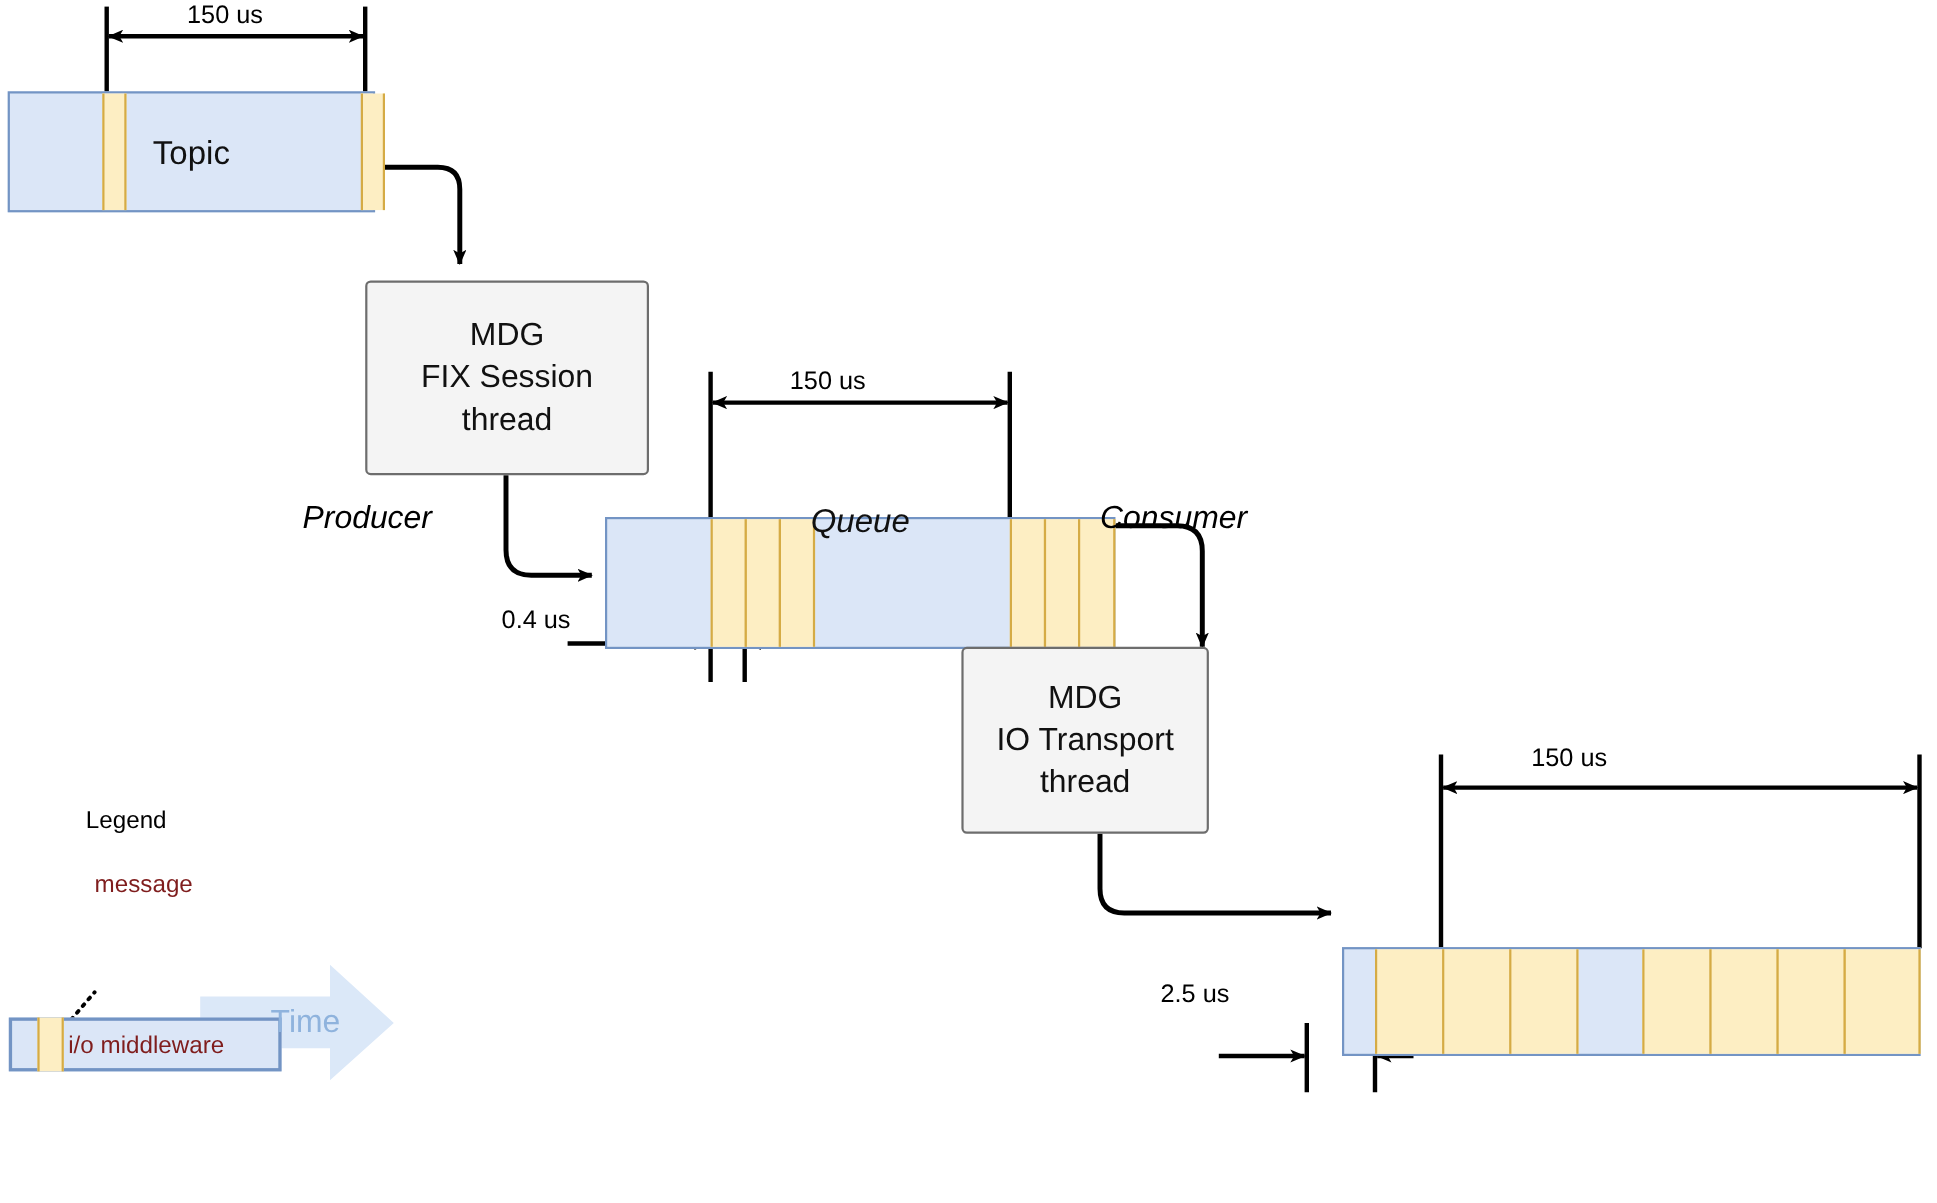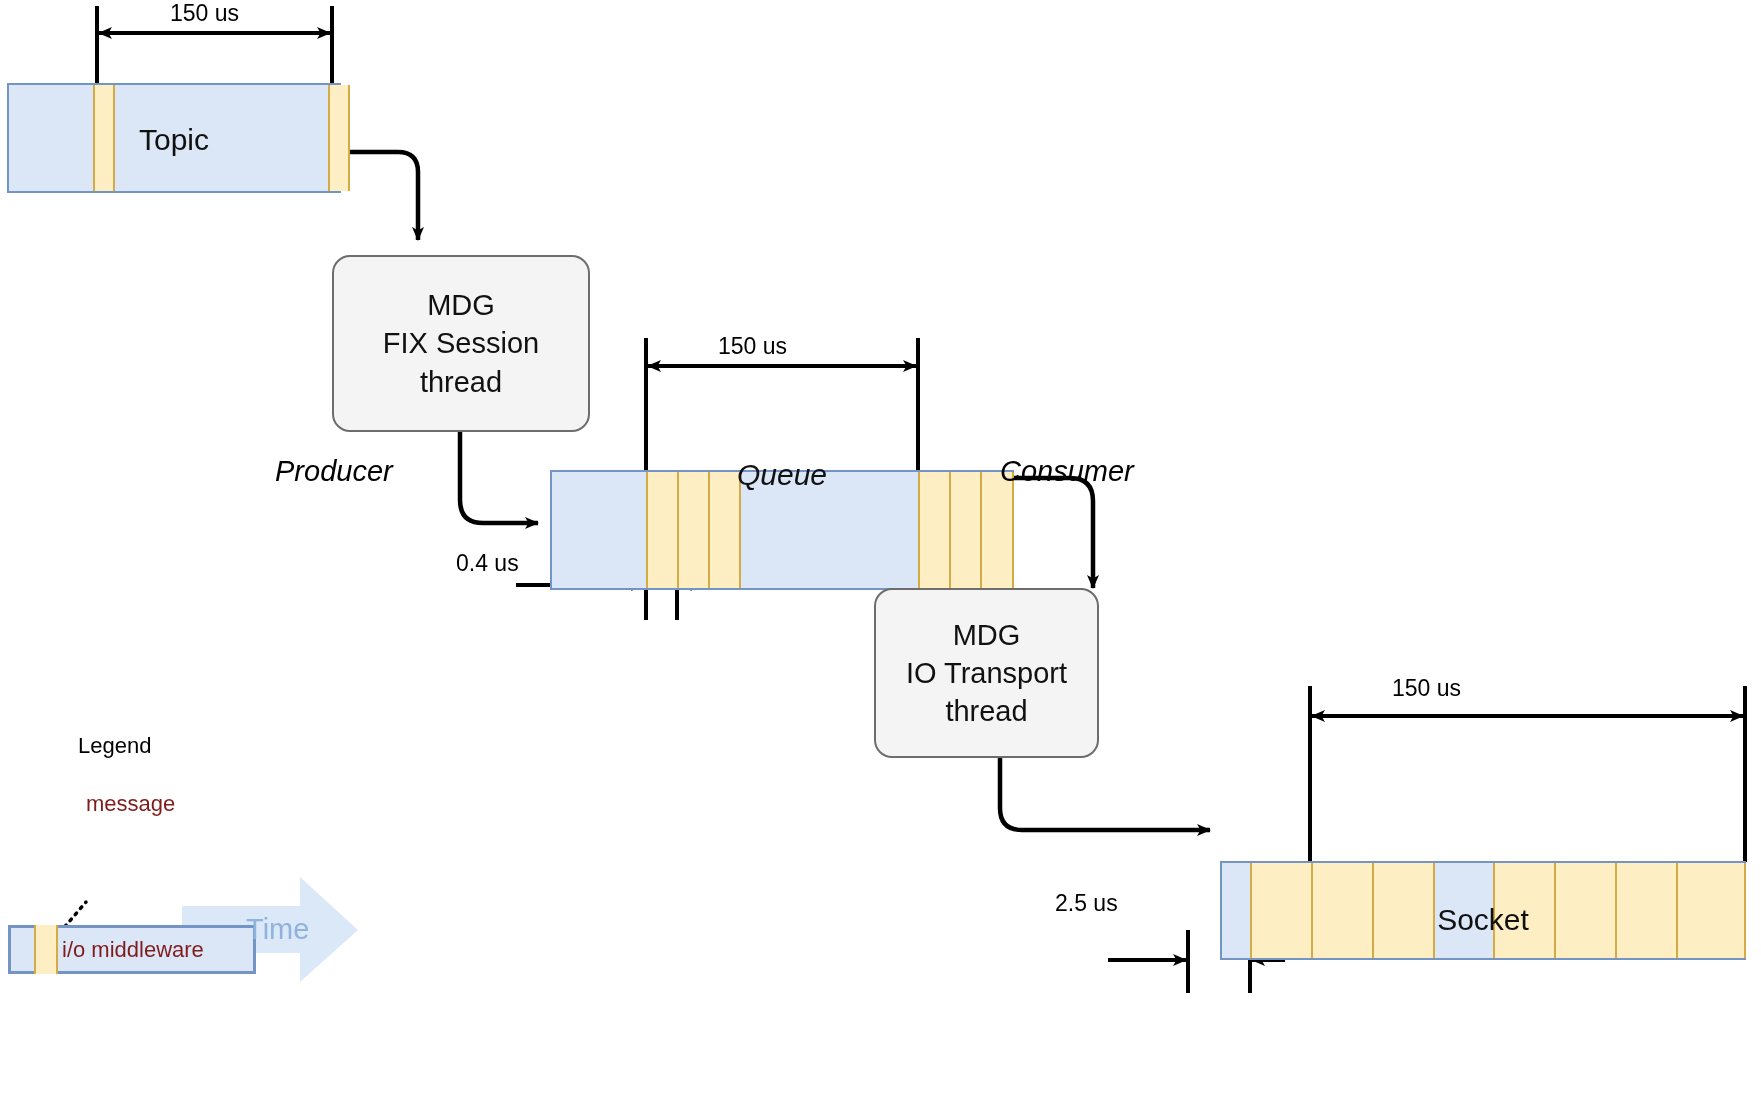--- a/index.html
+++ b/index.html
@@ -50,21 +50,21 @@
     border-left: 2px solid #d5ab45;
     border-right: 2px solid #d5ab45;
   }
 
   
   .thread-box {
     position: absolute;
     box-sizing: border-box;
     background: #f4f4f4;
     border: 2px solid #6d6d6d;
-    border-radius: 18px;
+    border-radius: 5px;
     display: flex;
     align-items: center;
     justify-content: center;
     text-align: center;
     font-size: 29px;
     line-height: 1.32;
     color: #111;
   }
 
   
@@ -222,21 +222,20 @@
 
     <div class="cell" style="left:28px; width:63px;"></div>
     <div class="cell" style="left:89px; width:63px;"></div>
     <div class="cell" style="left:150px; width:63px;"></div>
 
     <div class="cell" style="left:271px; width:63px;"></div>
     <div class="cell" style="left:332px; width:63px;"></div>
     <div class="cell" style="left:393px; width:63px;"></div>
     <div class="cell" style="left:454px; width:70px;"></div>
   </div>
-  <div class="bar-label" style="left:1220px; width:526px; top:903px;">Socket</div>
   <div class="dim-label" style="left:1392px; top:675px;">150 us</div>
   <div class="dim-label" style="left:1055px; top:890px;">2.5 us</div>
 
   <div class="legend-title" style="left:78px; top:733px;">Legend</div>
 
   <div class="legend-box" style="left:8px; top:925px; width:248px; height:49px;">
     <div class="legend-cell" style="left:23px; top:-3px; width:24px; height:49px;"></div>
   </div>
   <div class="legend-text" style="left:86px; top:791px;">message</div>
   <div class="legend-text" style="left:62px; top:937px;">i/o middleware</div>

